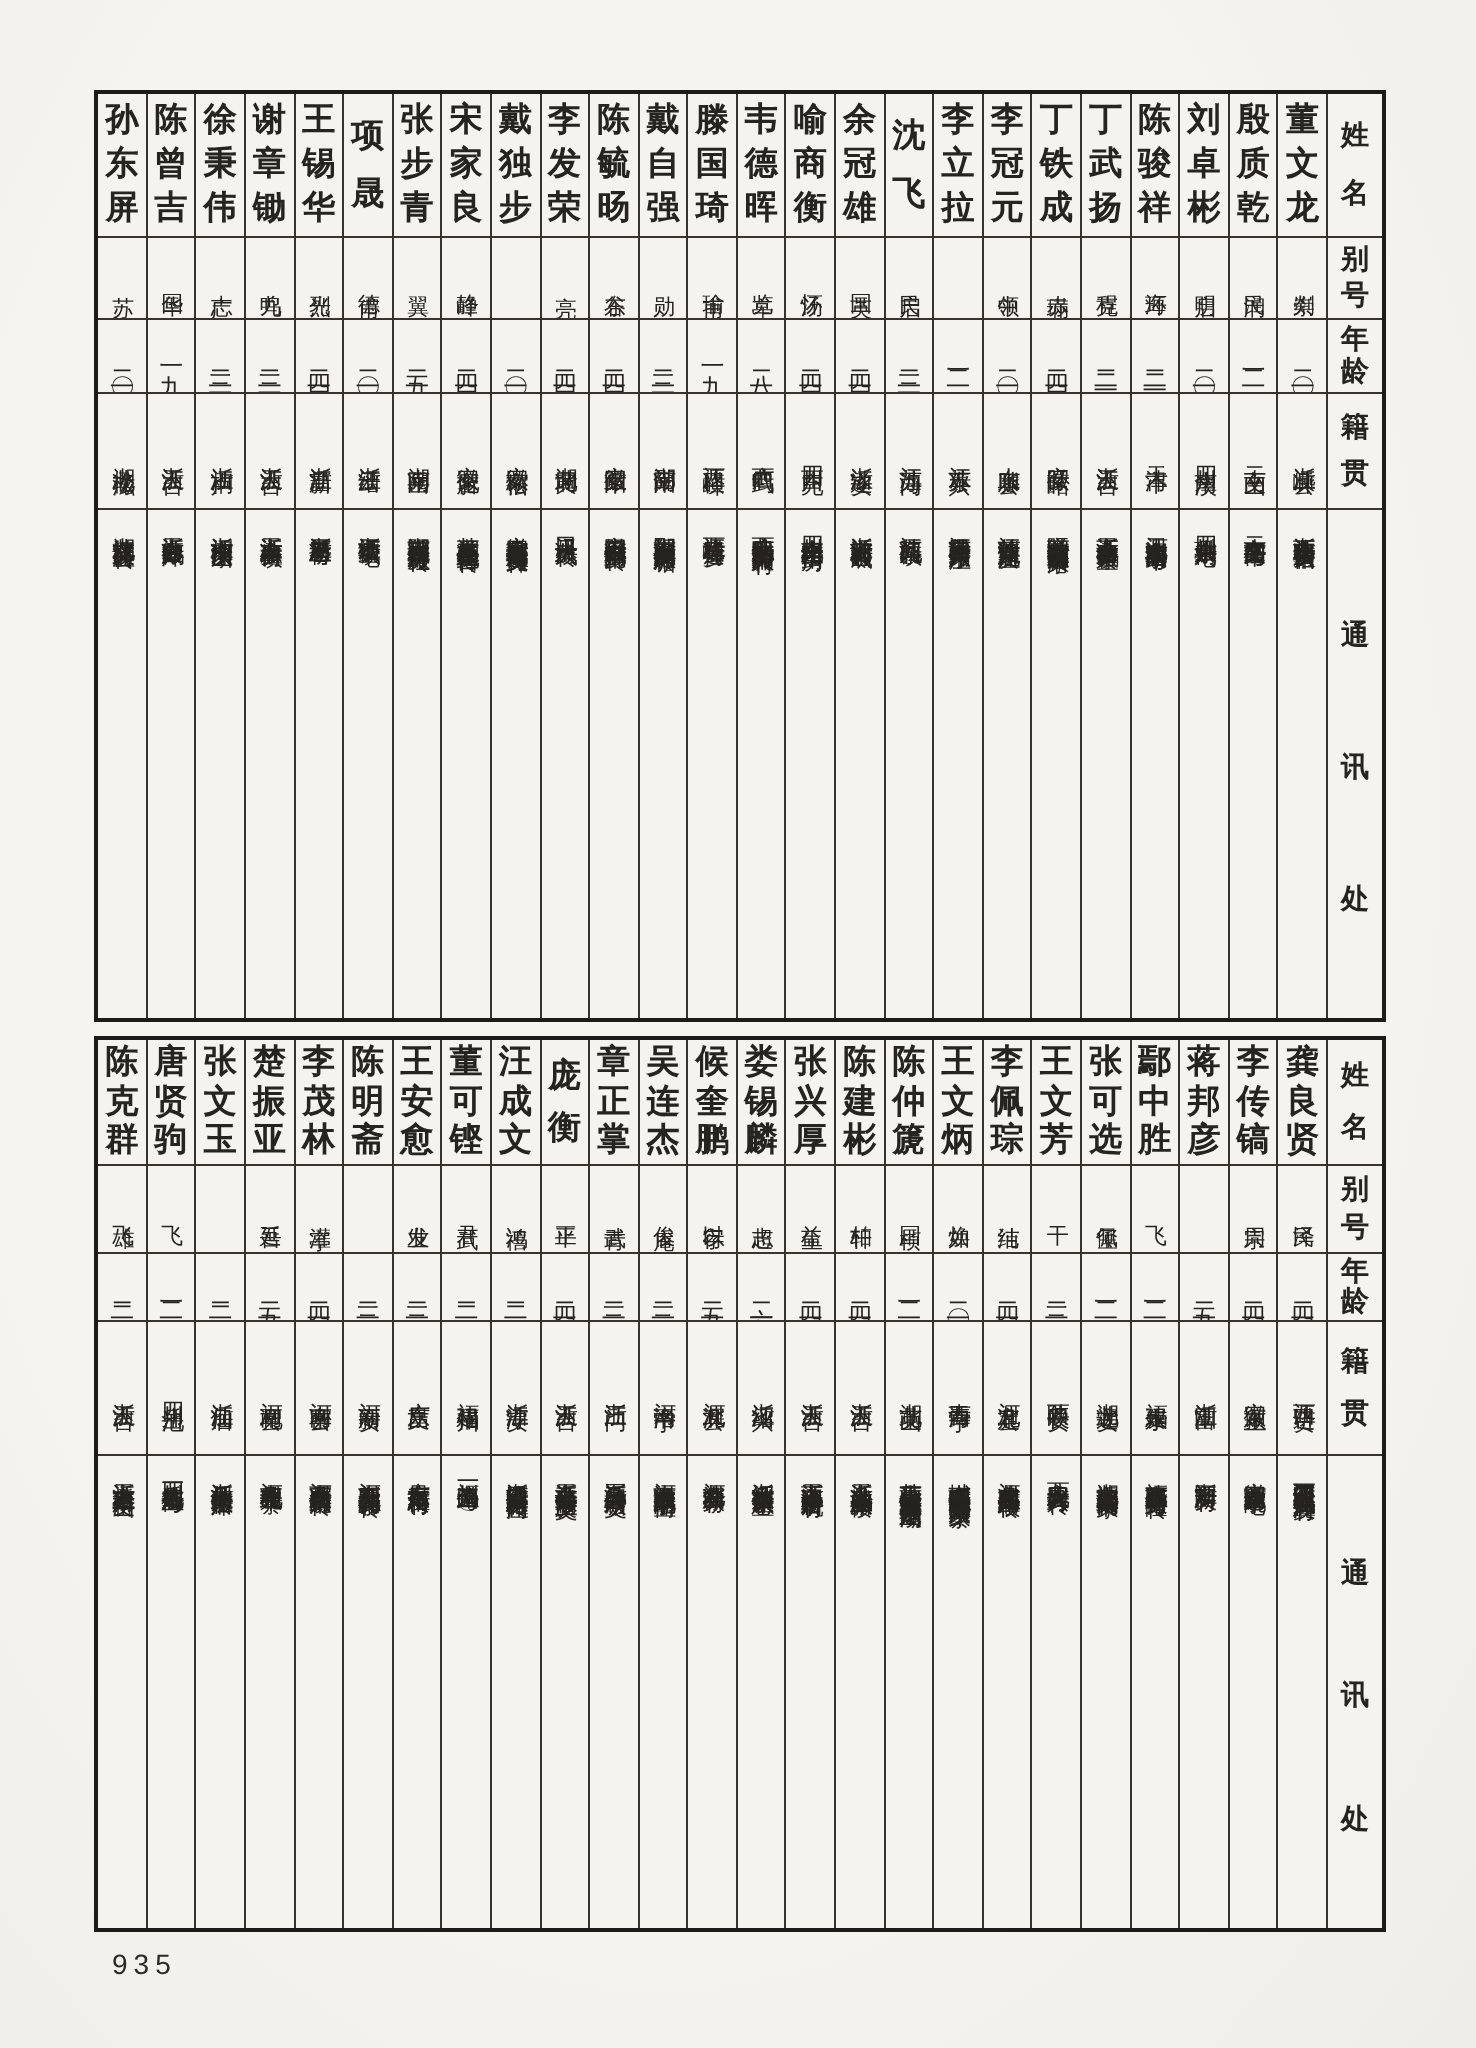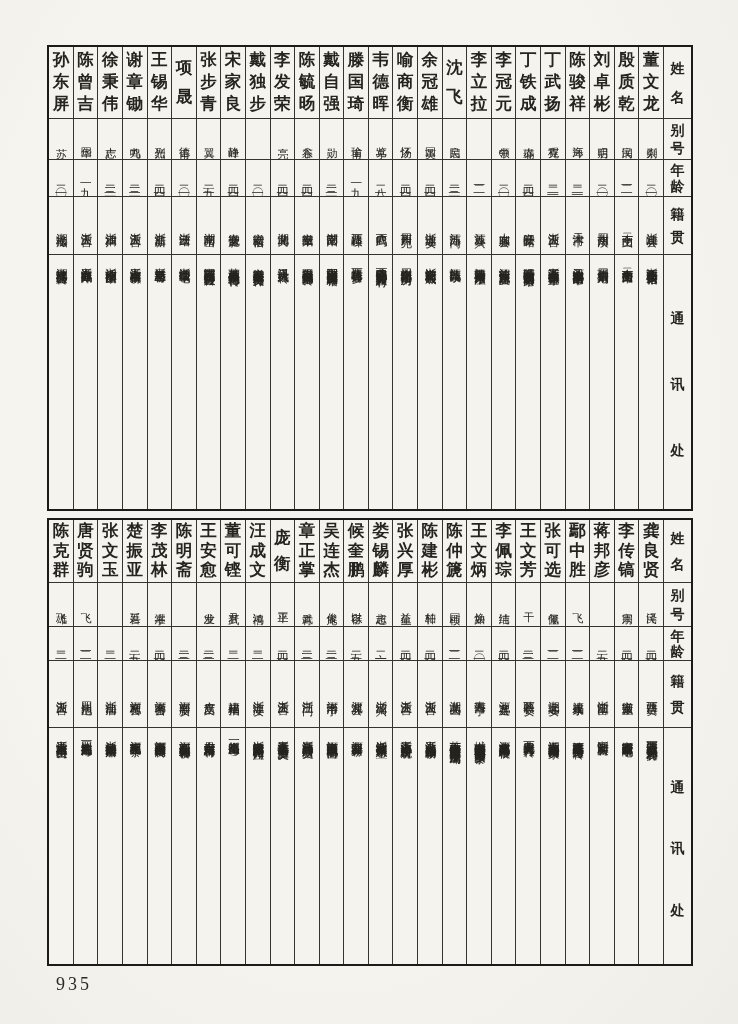--- a/index.html
+++ b/index.html
@@ -65,22 +65,22 @@
   .hao .v{font-size:11px;}
   
   .cell.spread{
     flex-direction:column;justify-content:space-evenly;align-items:center;
   }
   .cell.spread span{display:block;}
   .name.spread span{font-size:16.5px;font-weight:700;line-height:1;}
   .col.header .cell span{font-size:14px;font-weight:600;line-height:1;}
   .page-number{
     position:absolute;left:56px;top:974px;
-    font-size:18px;letter-spacing:3px;color:#2c2a25;
-    font-family:Liberation Serif, serif;
+    font-size:14px;letter-spacing:3px;color:#2c2a25;
+    font-family:Liberation Sans, sans-serif;
   }
 </style>
 </head>
 <body>
 
 <div class="page" style="color: rgb(38, 36, 31);">
   <div class="band band-top" style="background: rgb(245, 243, 238);">
       <div class="col header">
         <div class="cell name spread">
           <span>姓</span>

